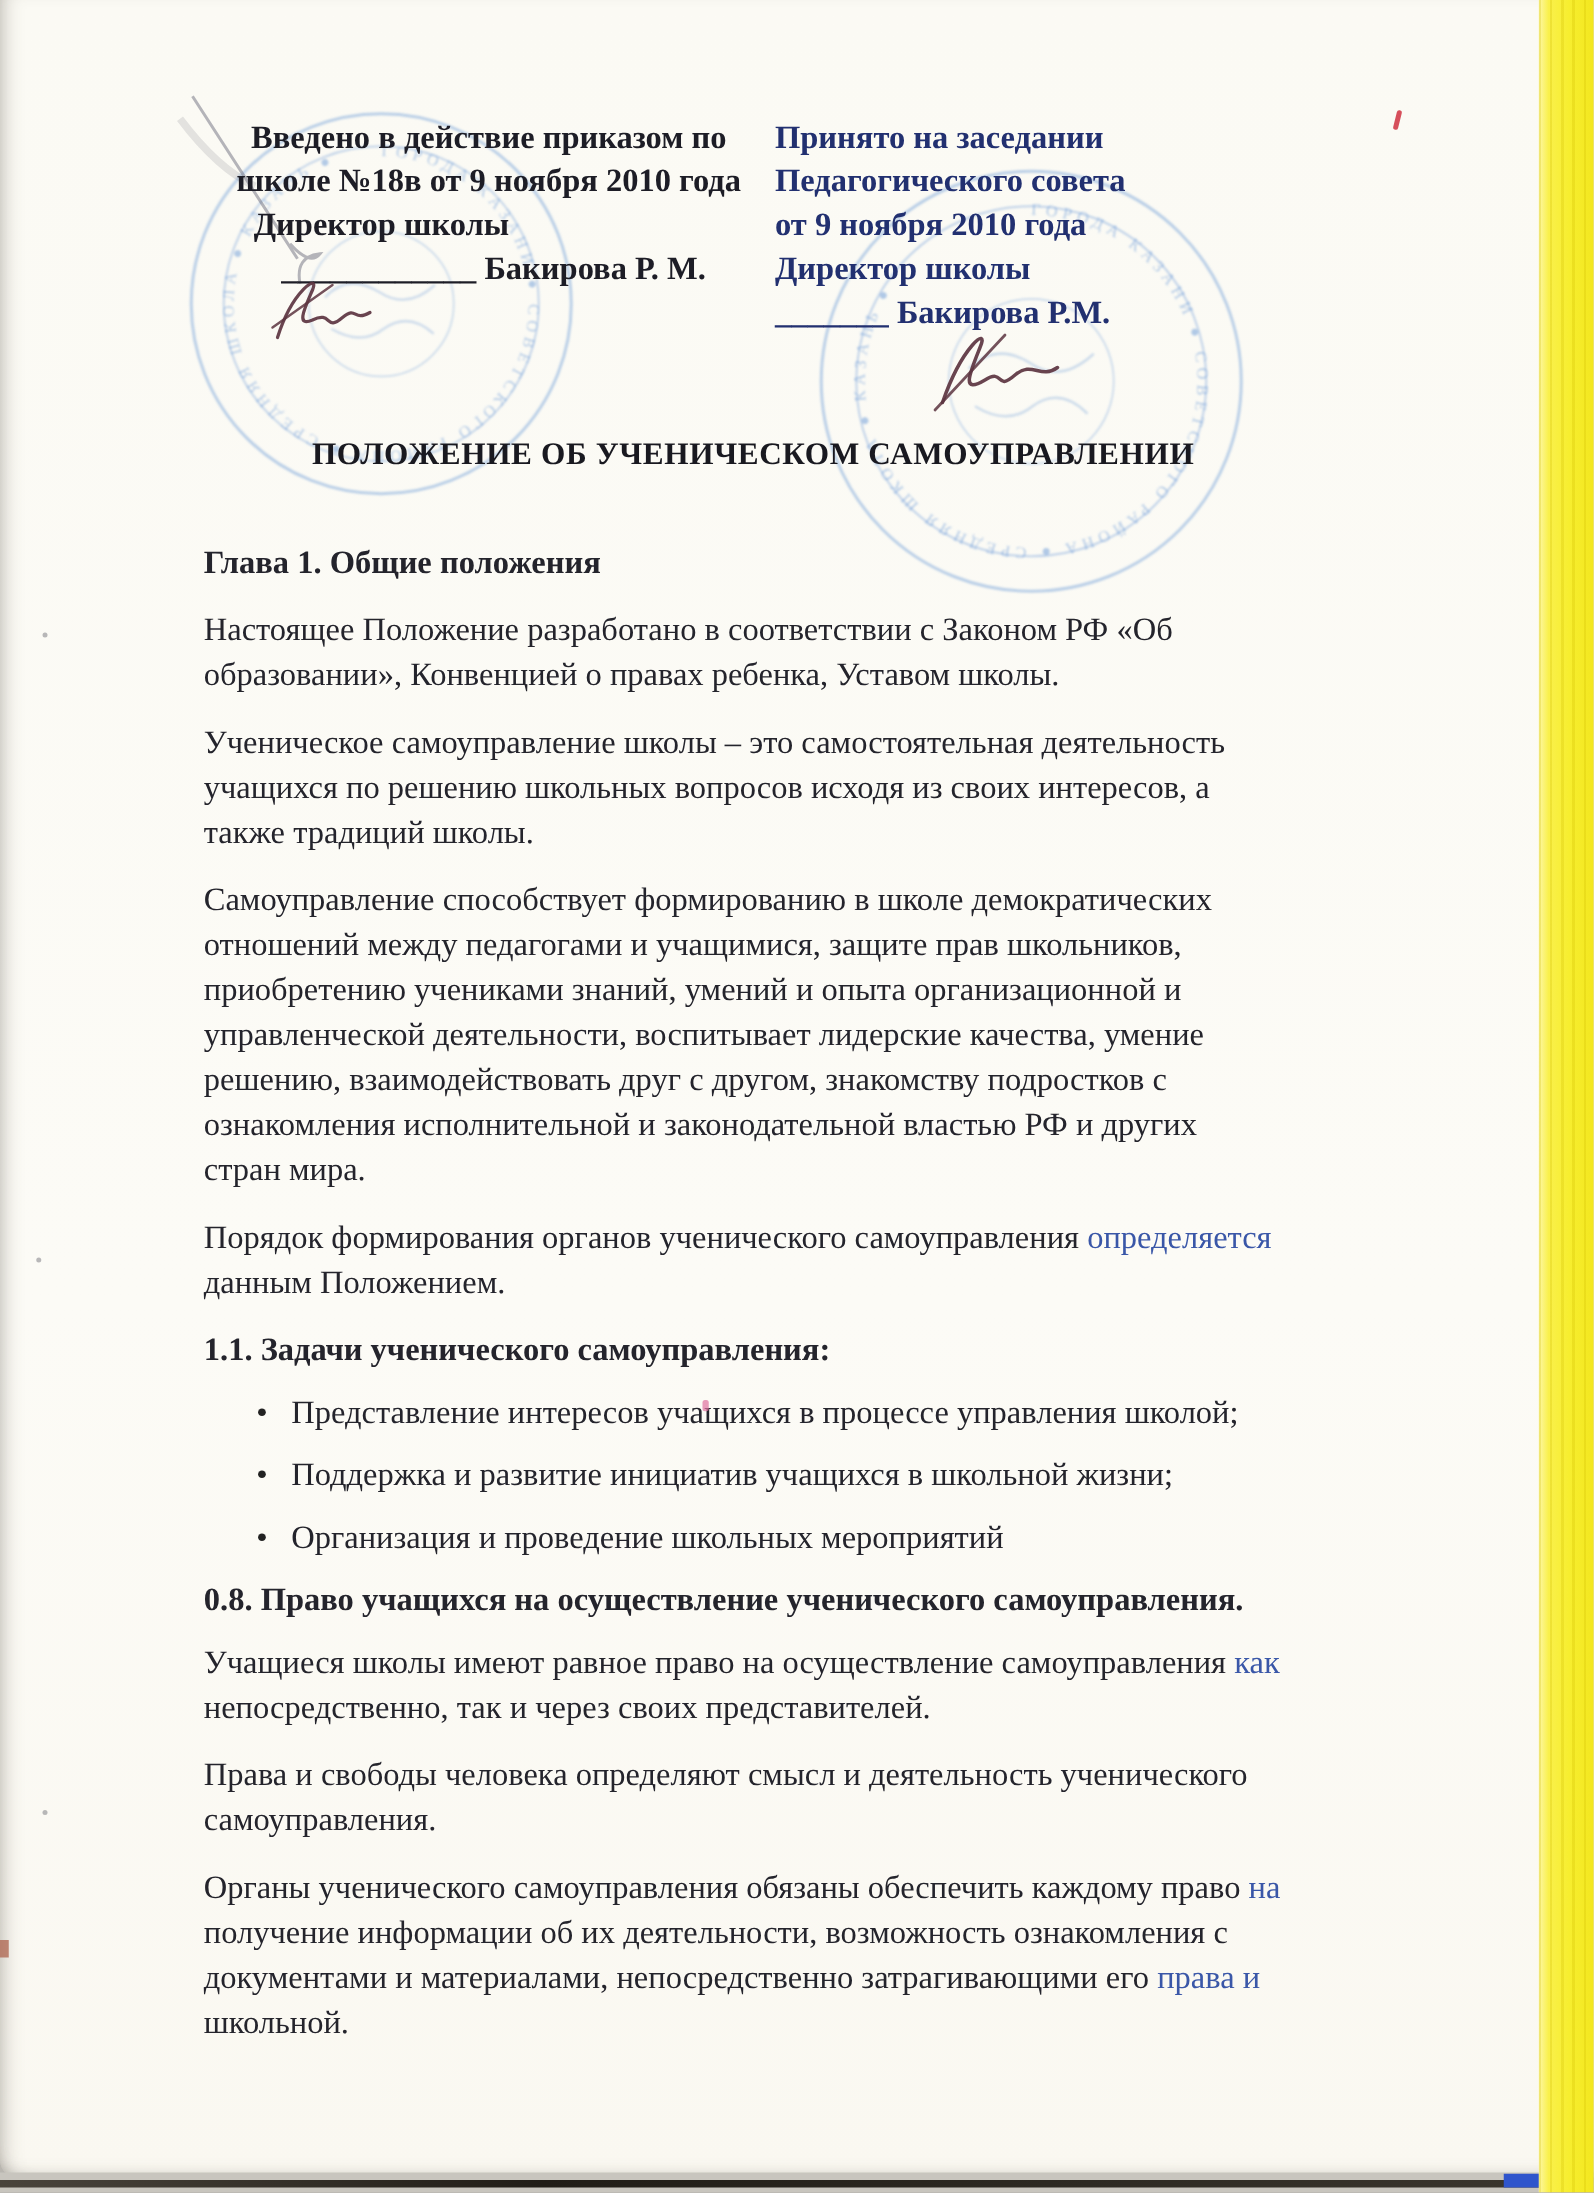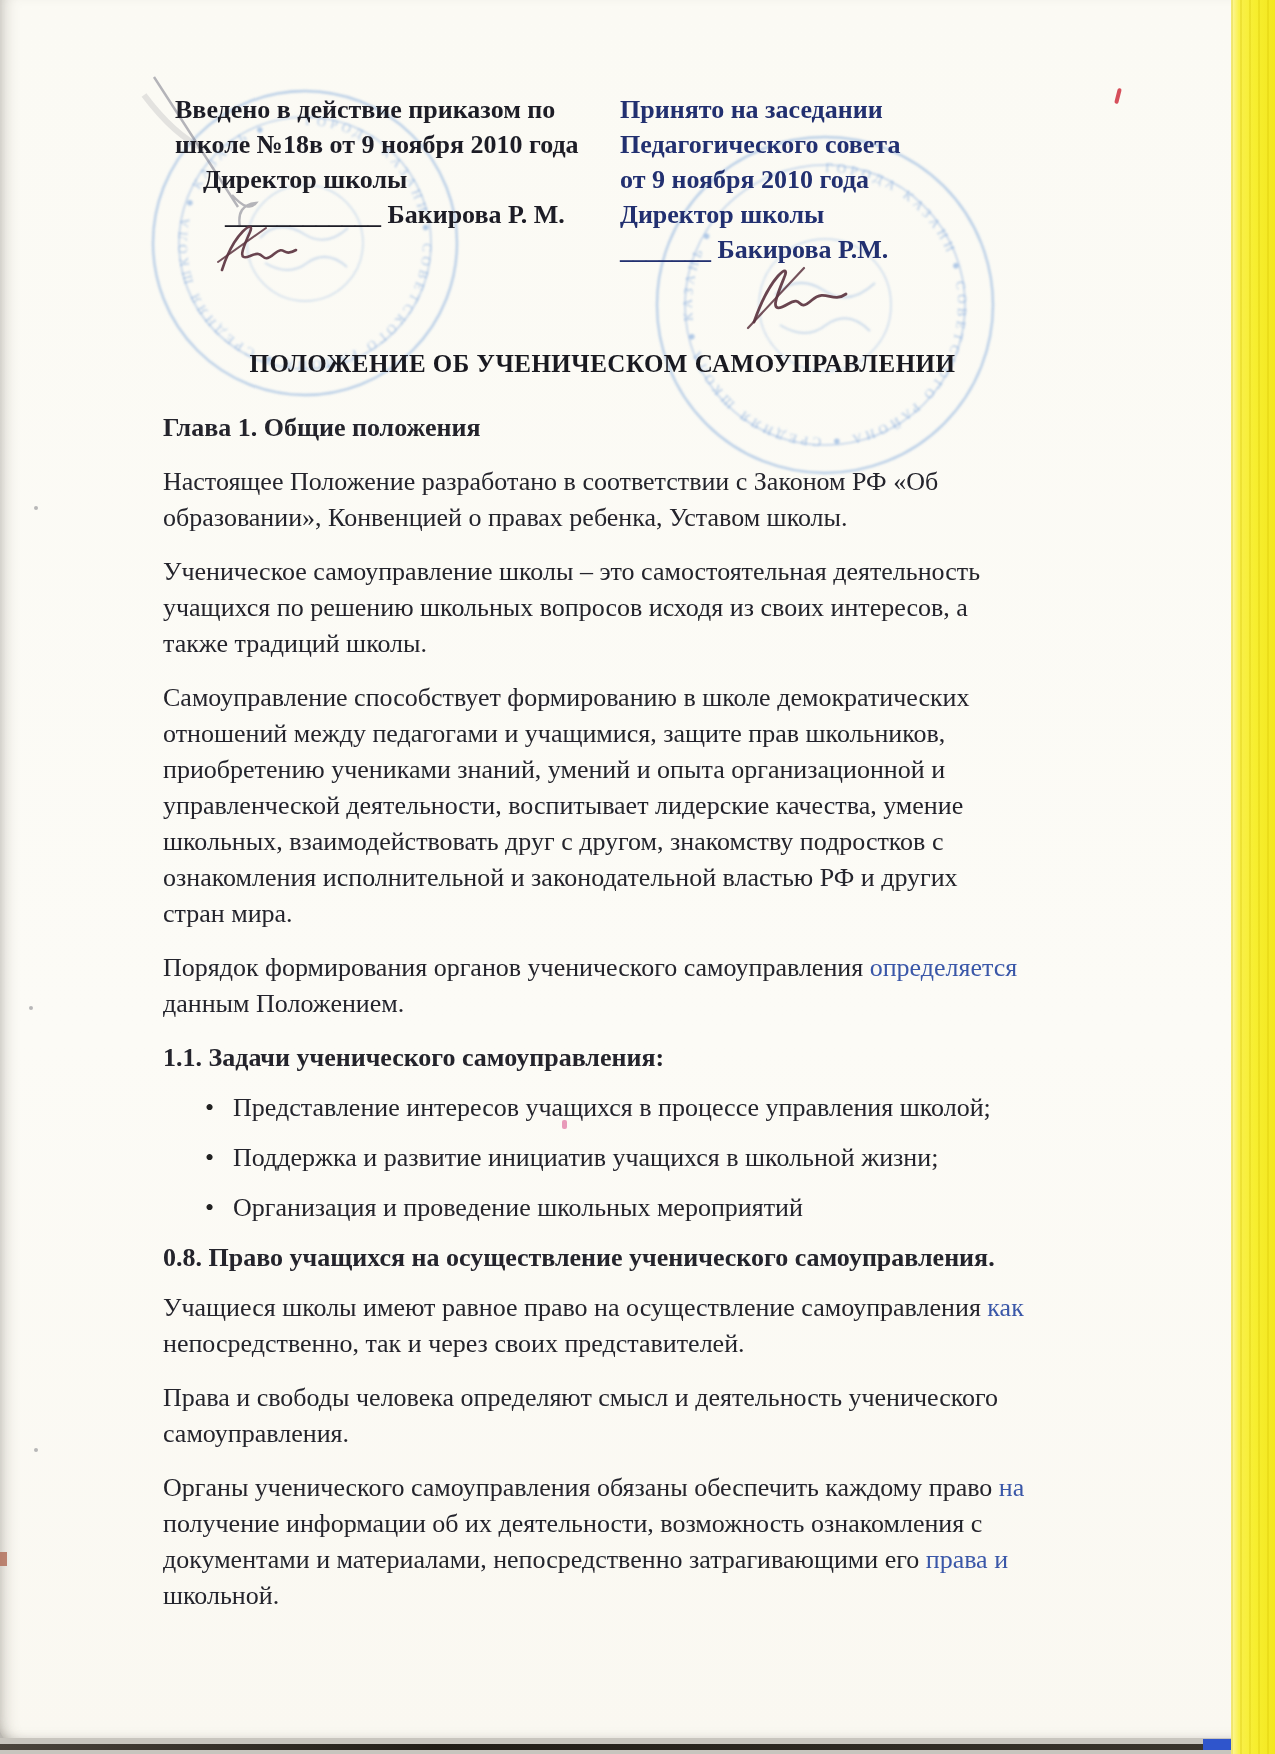--- a/index.html
+++ b/index.html
@@ -23,35 +23,35 @@
     position:absolute;right:0;top:0;width:44px;height:1754px;
     background:
       repeating-linear-gradient(90deg, rgba(210,190,0,.28) 0 2px, rgba(210,190,0,0) 2px 9px),
       linear-gradient(90deg,#fdf7a6 0,#f9f04b 18%,#f7ee2f 55%,#f3e71f 100%);
   }
   
   .hdr-left{
     position:absolute;left:175px;top:92px;width:432px;
     font-weight:bold;font-size:26px;line-height:35px;color:#1d1d26;
   }
-  .hdr-left .c{}
+  .hdr-left .c{text-align:center;}
   .hdr-left .l3{padding-left:28px;}
   .hdr-left .sig-line{padding-left:50px;white-space:pre;}
   .hdr-right{
     position:absolute;right:235px;top:92px;width:420px;
     font-weight:bold;font-size:26px;line-height:35px;color:#223070;
   }
   .hdr-right .sig-line{white-space:pre;}
   
   .doc-title{
     position:absolute;left:0;top:350px;width:1205px;text-align:center;
     font-weight:bold;font-size:25px;letter-spacing:.5px;color:#191920;
   }
   .content{
-    position:absolute;left:163px;top:410px;width:862px;
+    position:absolute;left:163px;top:432px;width:862px;
     font-size:26px;line-height:36px;color:#24242c;
   }
   .chapter{font-weight:bold;margin:0 0 18px 0;}
   .para{margin:0 0 18px 0;}
   .line{white-space:nowrap;}
   .blue-word{color:#3a57a8;}
   .h-sub{font-weight:bold;margin:0 0 14px 0;}
   .bullets{margin:0 0 6px 0;}
   .bullet-row{display:flex;margin:0 0 14px 42px;}
   .bullet-dot{width:28px;flex:0 0 28px;color:#222;}
@@ -156,21 +156,21 @@
         <div class="para">
           <div class="line"><span>Ученическое самоуправление школы – это самостоятельная деятельность</span></div>
           <div class="line"><span>учащихся по решению школьных вопросов исходя из своих интересов, а</span></div>
           <div class="line"><span>также традиций школы.</span></div>
         </div>
         <div class="para">
           <div class="line"><span>Самоуправление способствует формированию в школе демократических</span></div>
           <div class="line"><span>отношений между педагогами и учащимися, защите прав школьников,</span></div>
           <div class="line"><span>приобретению учениками знаний, умений и опыта организационной и</span></div>
           <div class="line"><span>управленческой деятельности, воспитывает лидерские качества, умение</span></div>
-          <div class="line"><span>школьных, взаимодействовать друг с другом, знакомству подростков с</span></div>
+          <div class="line"><span>решению, взаимодействовать друг с другом, знакомству подростков с</span></div>
           <div class="line"><span>ознакомления исполнительной и законодательной властью РФ и других</span></div>
           <div class="line"><span>стран мира.</span></div>
         </div>
         <div class="para">
           <div class="line"><span>Порядок формирования органов ученического самоуправления </span><span class="blue-word">определяется</span></div>
           <div class="line"><span>данным Положением.</span></div>
         </div>
       </div>
 
     <div class="h-sub">1.1. Задачи ученического самоуправления:</div>

